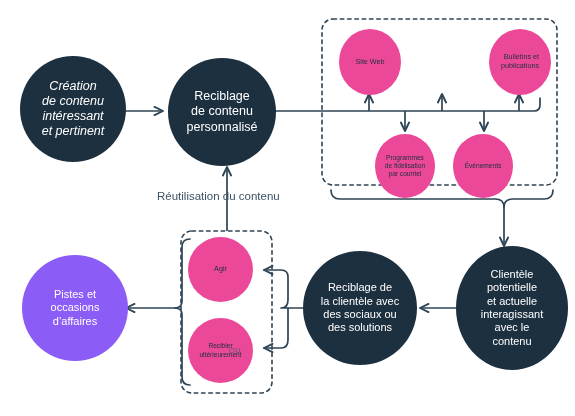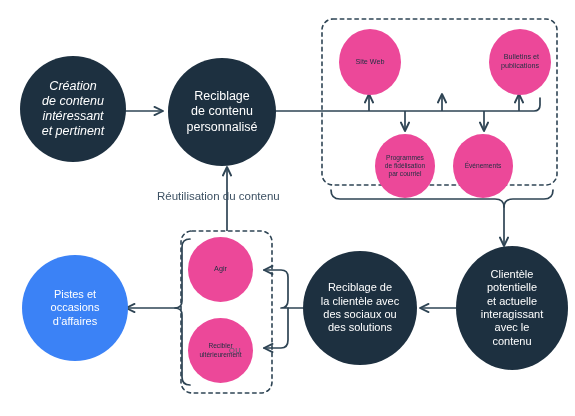--- a/index.html
+++ b/index.html
@@ -43,21 +43,21 @@
   }
   .node.dark {
     background: #1d3040;
     color: #ffffff;
   }
   .node.teal {
     background: #ec4899;
     color: #1d3040;
   }
   .node.red {
-    background: #3b82f6;
+    background: #8b5cf6;
     color: #ffffff;
   }
   .sz-lg { font-size: 12.5px; }
   .sz-md { font-size: 11px; }
   .sz-sm { font-size: 7.2px; }
   .sz-xs { font-size: 6.6px; }
   .caption {
     position: absolute;
     color: #3d5163;
     font-size: 11.5px;

